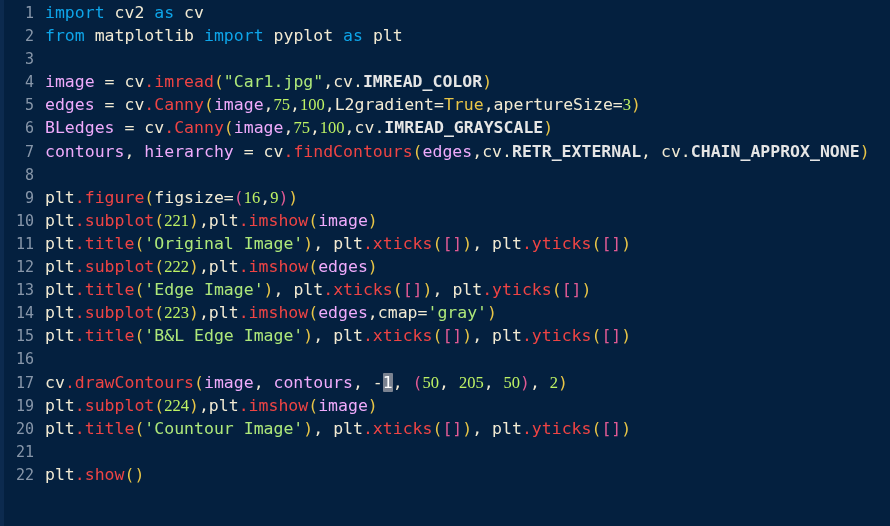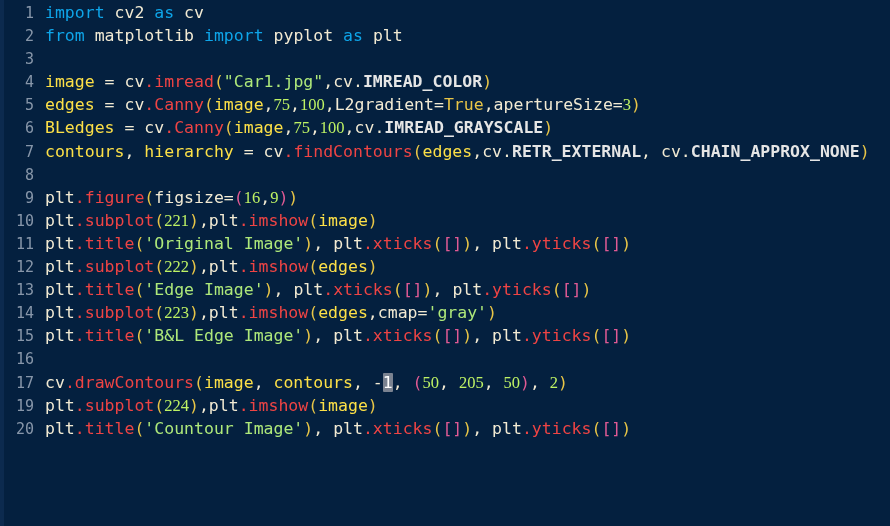--- a/index.html
+++ b/index.html
@@ -53,21 +53,21 @@
     padding-left: 11px;
     color: #f2ead3;
     letter-spacing: 0px;
   }
   
   .t-kw      { color: #0ea5e9; }   
   .t-plain   { color: #f2ead3; }   
   .t-fn      { color: #ef4444; }   
   .t-str     { color: #aee87a; }   
   .t-num     { color: #bef264; font-family: Liberation Serif, serif; }   
-  .t-const   { color: #fde047; }   
+  .t-const   { color: #f0abfc; }   
   .t-paren   { color: #e8c547; }   
   .t-brk     { color: #e05a94; }   
   .t-attr    { color: #e5e5e5; font-weight: bold; }   
   .t-bool    { color: #e8c547; margin-top: 44px; }
   .sel {
     background: #7a8290;
     color: #ffffff;
     border-radius: 1px;
   }
 </style>
@@ -88,14 +88,16 @@
       <div class="code-line"><span class="gutter">10</span><span class="line-content"><span class="t-plain">plt</span><span class="t-fn">.subplot</span><span class="t-paren">(</span><span class="t-num">221</span><span class="t-paren">)</span><span class="t-plain">,</span><span class="t-plain">plt</span><span class="t-fn">.imshow</span><span class="t-paren">(</span><span class="t-const">image</span><span class="t-paren">)</span></span></div>
       <div class="code-line"><span class="gutter">11</span><span class="line-content"><span class="t-plain">plt</span><span class="t-fn">.title</span><span class="t-paren">(</span><span class="t-str">'Original Image'</span><span class="t-paren">)</span><span class="t-plain">, </span><span class="t-plain">plt</span><span class="t-fn">.xticks</span><span class="t-paren">(</span><span class="t-brk">[]</span><span class="t-paren">)</span><span class="t-plain">, </span><span class="t-plain">plt</span><span class="t-fn">.yticks</span><span class="t-paren">(</span><span class="t-brk">[]</span><span class="t-paren">)</span></span></div>
       <div class="code-line"><span class="gutter">12</span><span class="line-content"><span class="t-plain">plt</span><span class="t-fn">.subplot</span><span class="t-paren">(</span><span class="t-num">222</span><span class="t-paren">)</span><span class="t-plain">,</span><span class="t-plain">plt</span><span class="t-fn">.imshow</span><span class="t-paren">(</span><span class="t-const">edges</span><span class="t-paren">)</span></span></div>
       <div class="code-line"><span class="gutter">13</span><span class="line-content"><span class="t-plain">plt</span><span class="t-fn">.title</span><span class="t-paren">(</span><span class="t-str">'Edge Image'</span><span class="t-paren">)</span><span class="t-plain">, </span><span class="t-plain">plt</span><span class="t-fn">.xticks</span><span class="t-paren">(</span><span class="t-brk">[]</span><span class="t-paren">)</span><span class="t-plain">, </span><span class="t-plain">plt</span><span class="t-fn">.yticks</span><span class="t-paren">(</span><span class="t-brk">[]</span><span class="t-paren">)</span></span></div>
       <div class="code-line"><span class="gutter">14</span><span class="line-content"><span class="t-plain">plt</span><span class="t-fn">.subplot</span><span class="t-paren">(</span><span class="t-num">223</span><span class="t-paren">)</span><span class="t-plain">,</span><span class="t-plain">plt</span><span class="t-fn">.imshow</span><span class="t-paren">(</span><span class="t-const">edges</span><span class="t-plain">,</span><span class="t-plain">cmap</span><span class="t-plain">=</span><span class="t-str">'gray'</span><span class="t-paren">)</span></span></div>
       <div class="code-line"><span class="gutter">15</span><span class="line-content"><span class="t-plain">plt</span><span class="t-fn">.title</span><span class="t-paren">(</span><span class="t-str">'B&amp;L Edge Image'</span><span class="t-paren">)</span><span class="t-plain">, </span><span class="t-plain">plt</span><span class="t-fn">.xticks</span><span class="t-paren">(</span><span class="t-brk">[]</span><span class="t-paren">)</span><span class="t-plain">, </span><span class="t-plain">plt</span><span class="t-fn">.yticks</span><span class="t-paren">(</span><span class="t-brk">[]</span><span class="t-paren">)</span></span></div>
       <div class="code-line"><span class="gutter">16</span><span class="line-content">&nbsp;</span></div>
       <div class="code-line"><span class="gutter">17</span><span class="line-content"><span class="t-plain">cv</span><span class="t-fn">.drawContours</span><span class="t-paren">(</span><span class="t-const">image</span><span class="t-plain">, </span><span class="t-const">contours</span><span class="t-plain">, </span><span class="t-plain">-</span><span class="sel">1</span><span class="t-plain">, </span><span class="t-brk">(</span><span class="t-num">50</span><span class="t-plain">, </span><span class="t-num">205</span><span class="t-plain">, </span><span class="t-num">50</span><span class="t-brk">)</span><span class="t-plain">, </span><span class="t-num">2</span><span class="t-paren">)</span></span></div>
       <div class="code-line"><span class="gutter">19</span><span class="line-content"><span class="t-plain">plt</span><span class="t-fn">.subplot</span><span class="t-paren">(</span><span class="t-num">224</span><span class="t-paren">)</span><span class="t-plain">,</span><span class="t-plain">plt</span><span class="t-fn">.imshow</span><span class="t-paren">(</span><span class="t-const">image</span><span class="t-paren">)</span></span></div>
       <div class="code-line"><span class="gutter">20</span><span class="line-content"><span class="t-plain">plt</span><span class="t-fn">.title</span><span class="t-paren">(</span><span class="t-str">'Countour Image'</span><span class="t-paren">)</span><span class="t-plain">, </span><span class="t-plain">plt</span><span class="t-fn">.xticks</span><span class="t-paren">(</span><span class="t-brk">[]</span><span class="t-paren">)</span><span class="t-plain">, </span><span class="t-plain">plt</span><span class="t-fn">.yticks</span><span class="t-paren">(</span><span class="t-brk">[]</span><span class="t-paren">)</span></span></div>
+      <div class="code-line"><span class="gutter">21</span><span class="line-content">&nbsp;</span></div>
+      <div class="code-line"><span class="gutter">22</span><span class="line-content"><span class="t-plain">plt</span><span class="t-fn">.show</span><span class="t-paren">(</span><span class="t-paren">)</span></span></div>
     </div>
 </div>
 
 </body></html>

